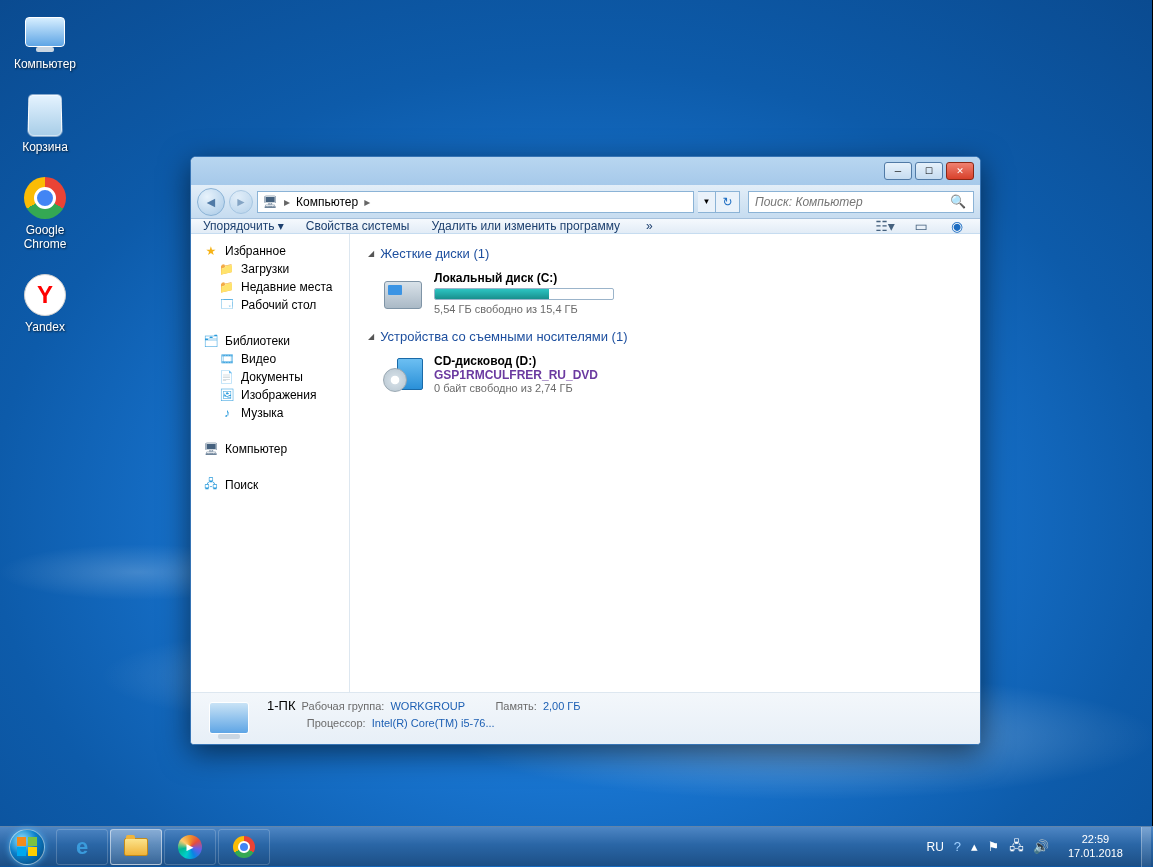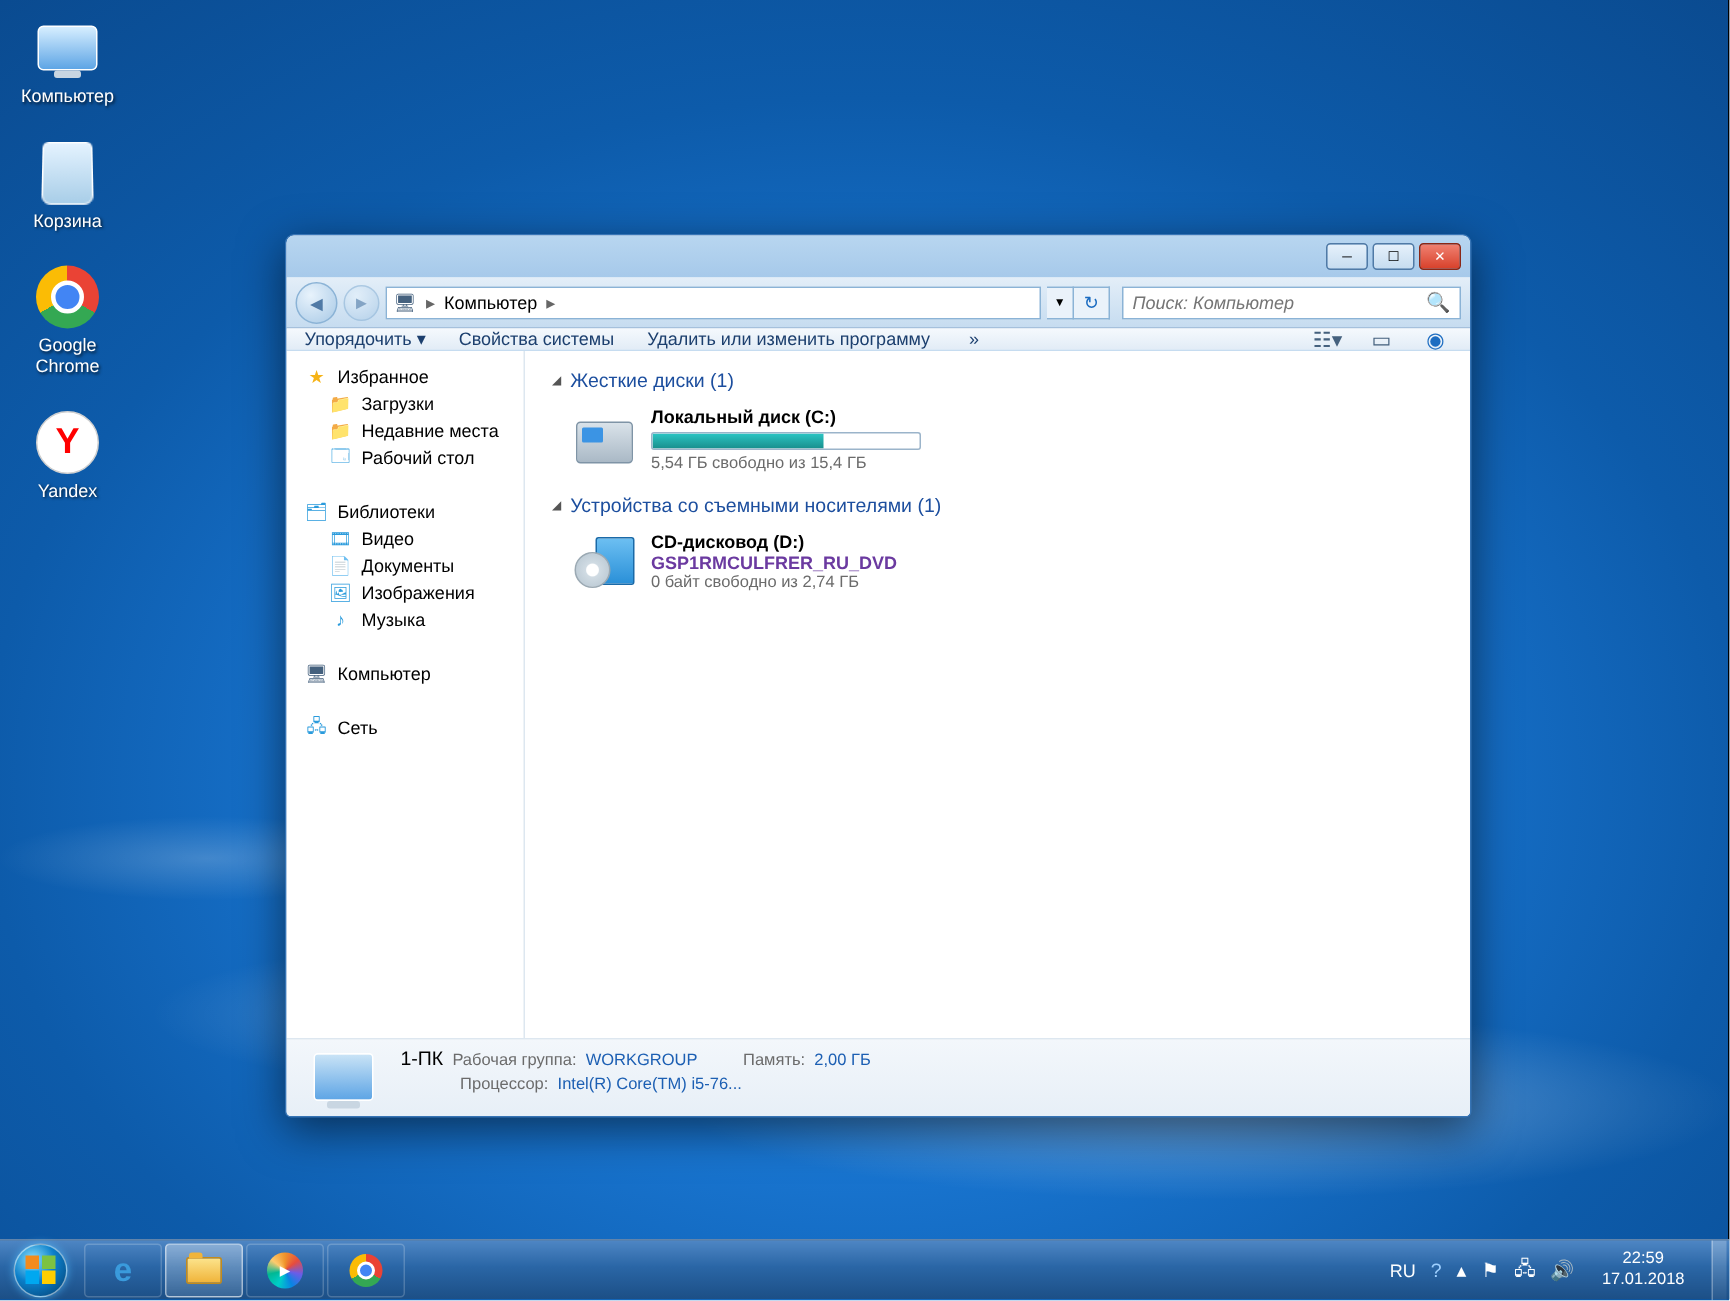--- a/index.html
+++ b/index.html
@@ -237,21 +237,21 @@
         </div>
         <div class="sb-group">
           <div class="sb-head sel">
               <span class="sb-ic comp-ic">🖥</span>
               <span>Компьютер</span>
             </div>
         </div>
         <div class="sb-group">
           <div class="sb-head">
               <span class="sb-ic net-ic">🖧</span>
-              <span>Сеть</span>
+              <span>Поиск</span>
             </div>
         </div>
       </div>
 
       <div class="main">
         <div class="grp-head">
             <span>Жесткие диски (1)</span>
           </div>
         <div class="drive">
           <div class="drive-ic">

